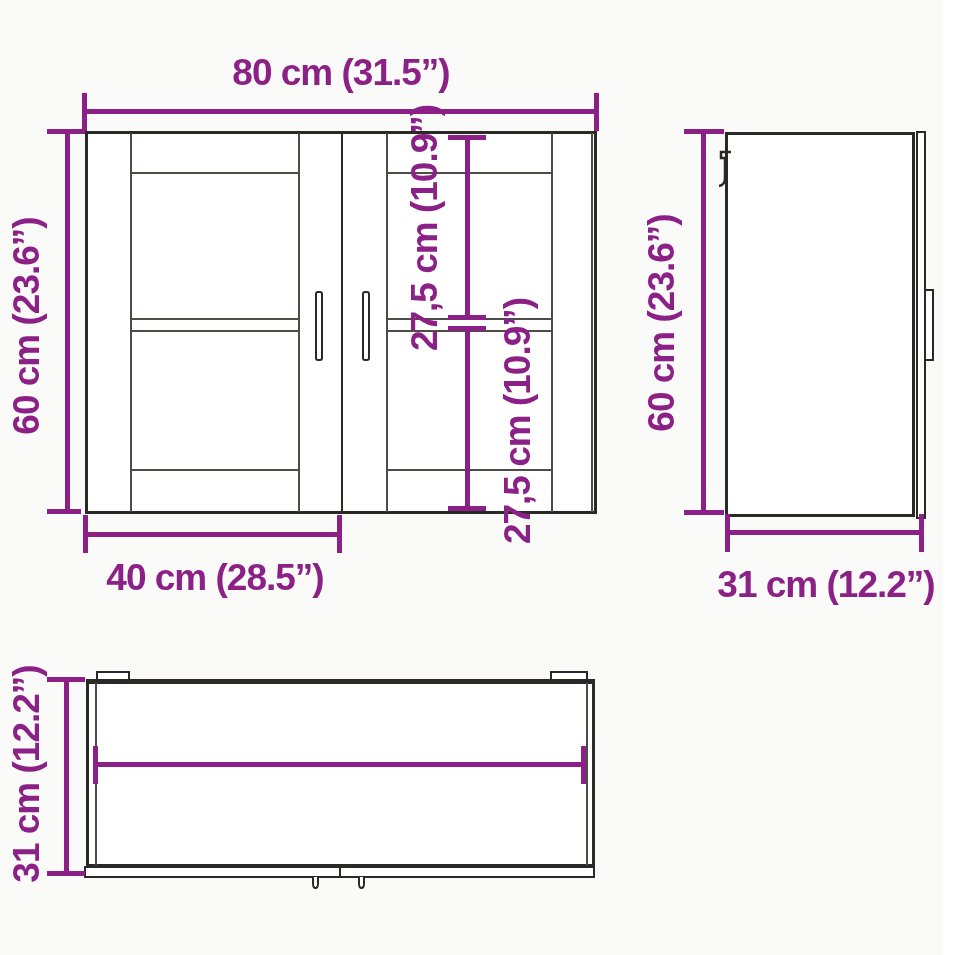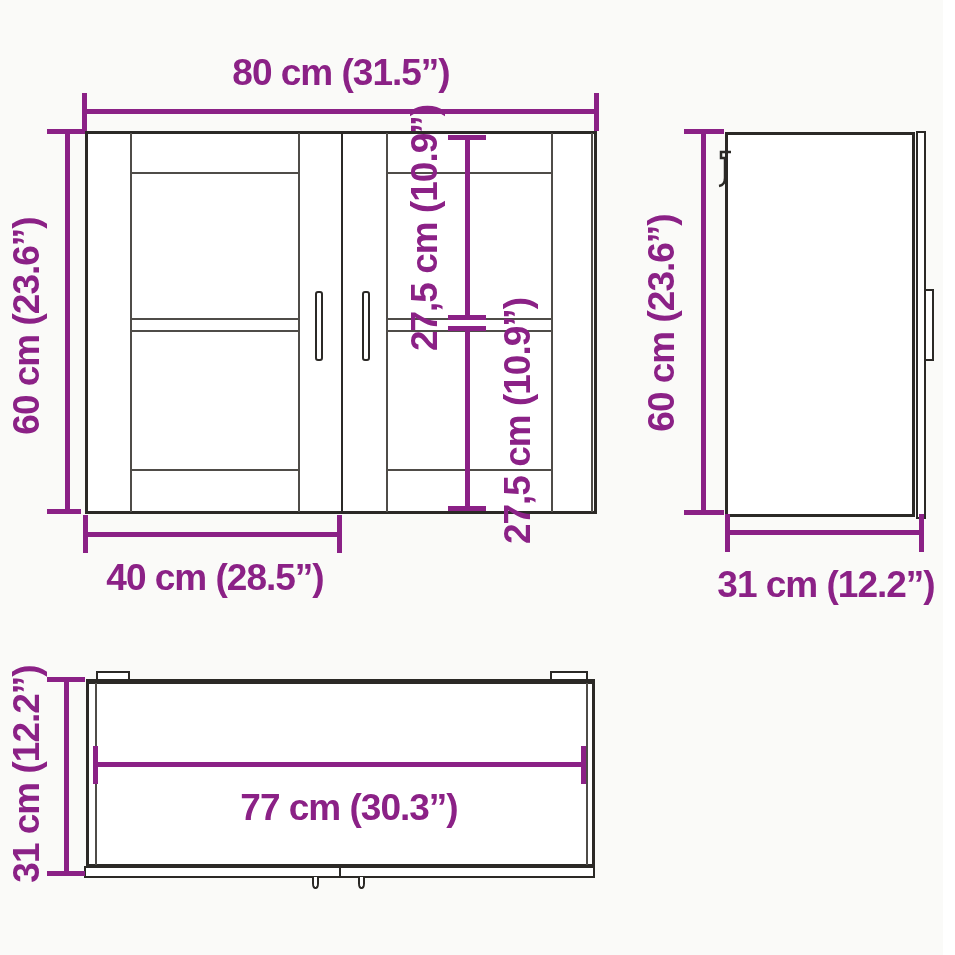--- a/index.html
+++ b/index.html
@@ -132,16 +132,15 @@
   <div class="grp">
 
     <div class="pl" style="left:64px;top:679px;width:5px;height:196px;"></div>
     <div class="pl" style="left:47px;top:677px;width:38px;height:5px;"></div>
     <div class="pl" style="left:47px;top:871px;width:38px;height:5px;"></div>
     <div class="dt dtv" style="left:26px;top:774px;">31 cm (12.2”)</div>
 
     <div class="pl" style="left:96px;top:762px;width:489px;height:5px;"></div>
     <div class="pl" style="left:93px;top:746px;width:5px;height:38px;"></div>
     <div class="pl" style="left:581px;top:746px;width:5px;height:38px;"></div>
-    <div class="dt" style="left:349px;top:807px;">77 cm (30.3”)</div>
   </div>
 
 </div>
 
 </body></html>

